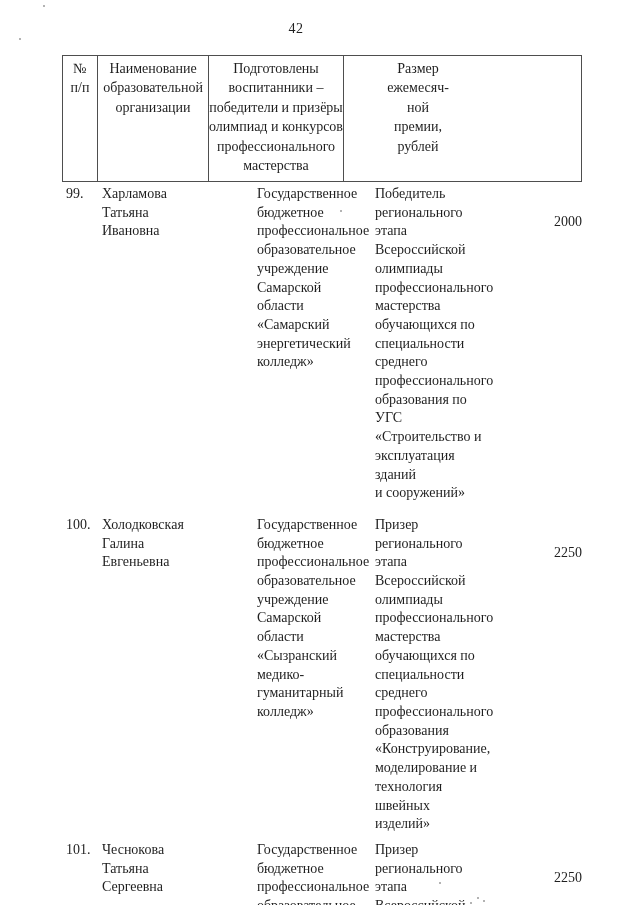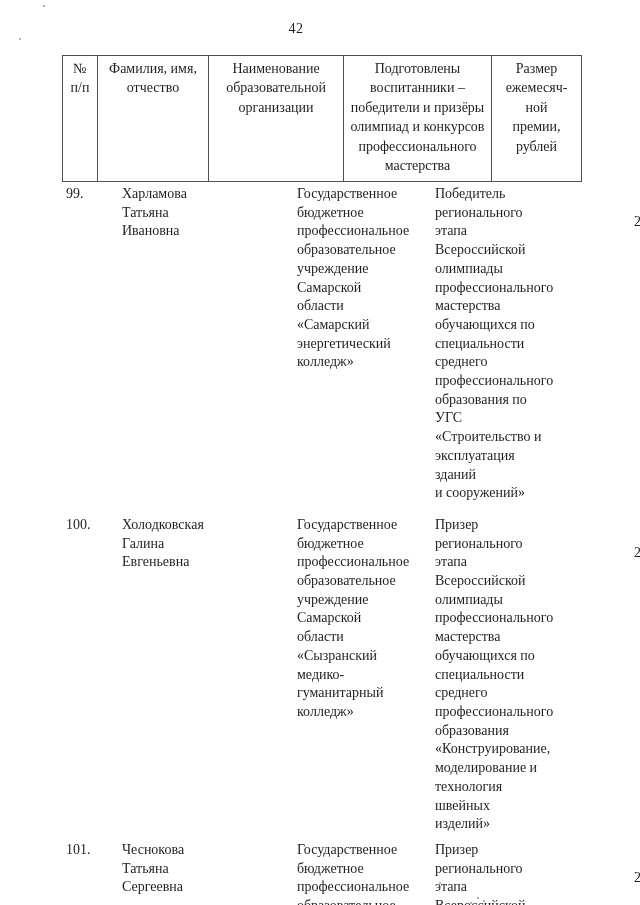--- a/index.html
+++ b/index.html
@@ -44,21 +44,20 @@
     line-height: 19.4px;
     white-space: pre-line;
   }
   .th:last-child { border-right: none; }
 
   .tbody { margin-top: 3px; }
   .tr {
     display: grid;
     grid-template-columns: 35px 112px 135px 148px 90px;
     width: 520px;
-    gap: 20px;
   }
   .tr.row-0 { margin-bottom: 13px; }
   .tr.row-1 { margin-bottom: 7px; }
   .td {
     font-size: 14px;
     line-height: 18.7px;
     white-space: pre-line;
     box-sizing: border-box;
   }
   .td.c-num  { padding-left: 4px; }
@@ -78,22 +77,20 @@
 
 <div class="page">
 
   <div class="page-number">42</div>
 
   <div class="doc-table">
 
     <div class="thead">
       <div class="th">№
 п/п</div>
-      <div class="th">Фамилия, имя,
-отчество</div>
       <div class="th">Наименование
 образовательной
 организации</div>
       <div class="th">Подготовлены
 воспитанники –
 победители и призёры
 олимпиад и конкурсов
 профессионального
 мастерства</div>
       <div class="th">Размер

